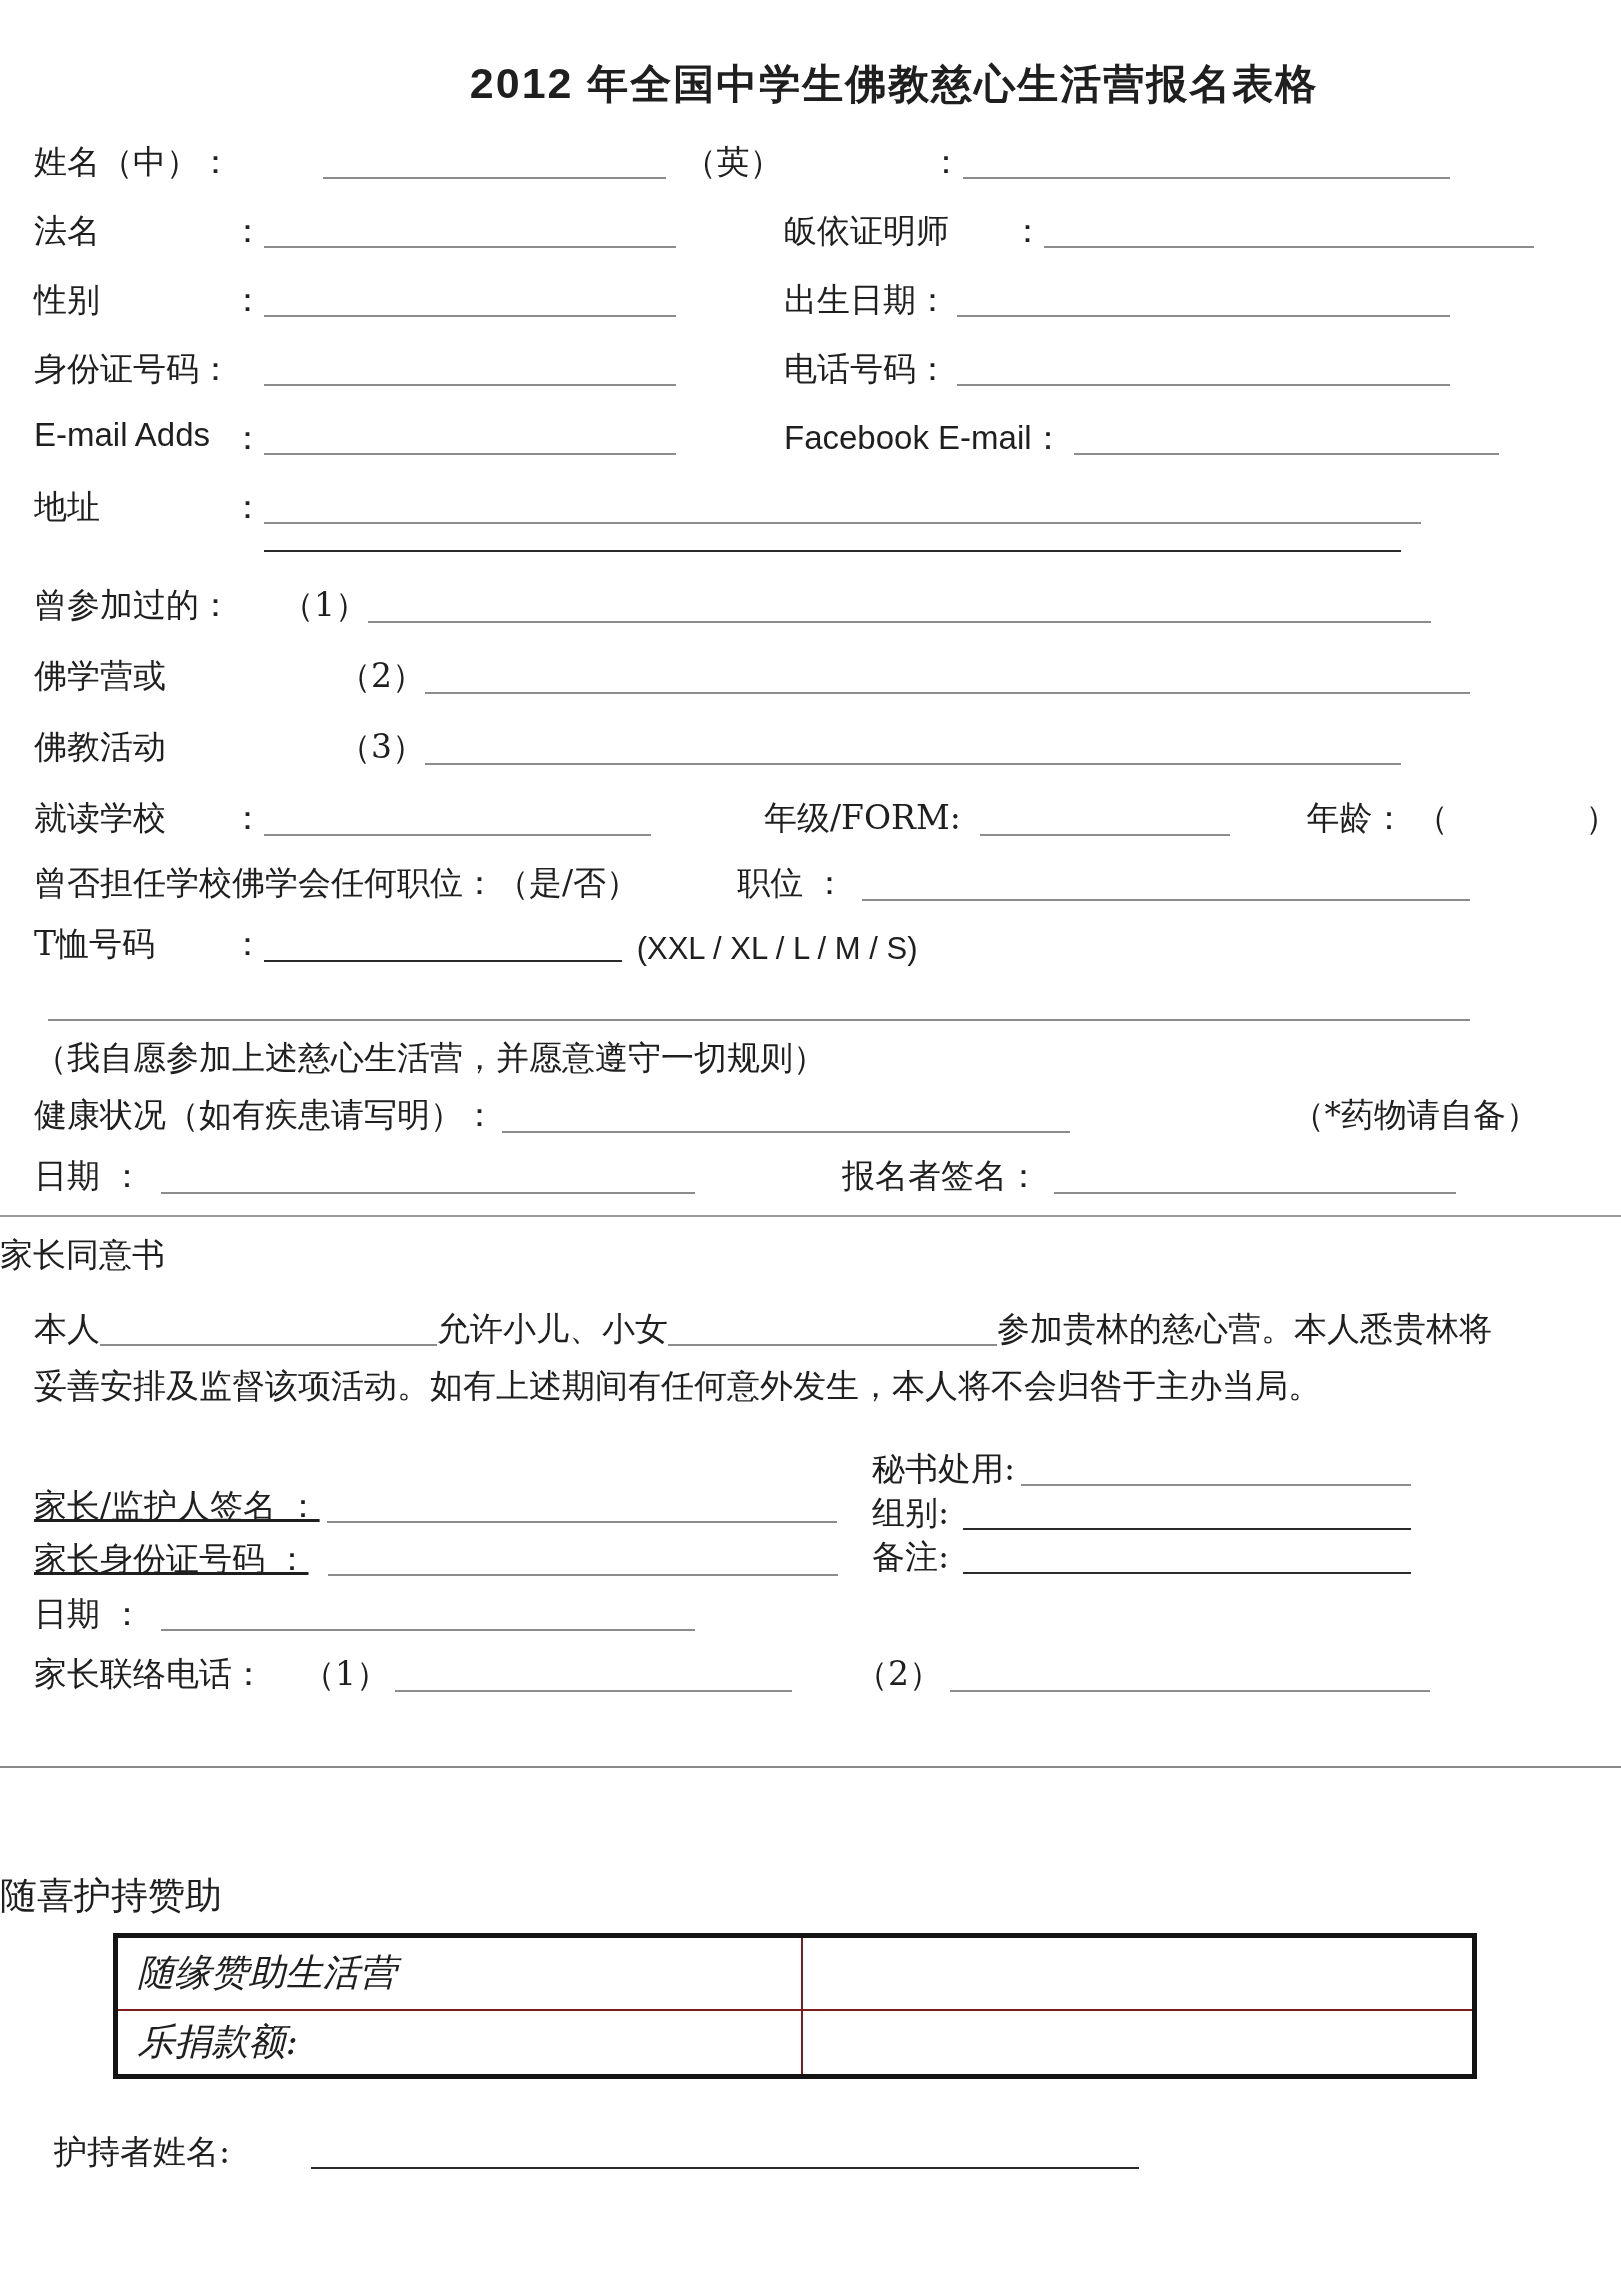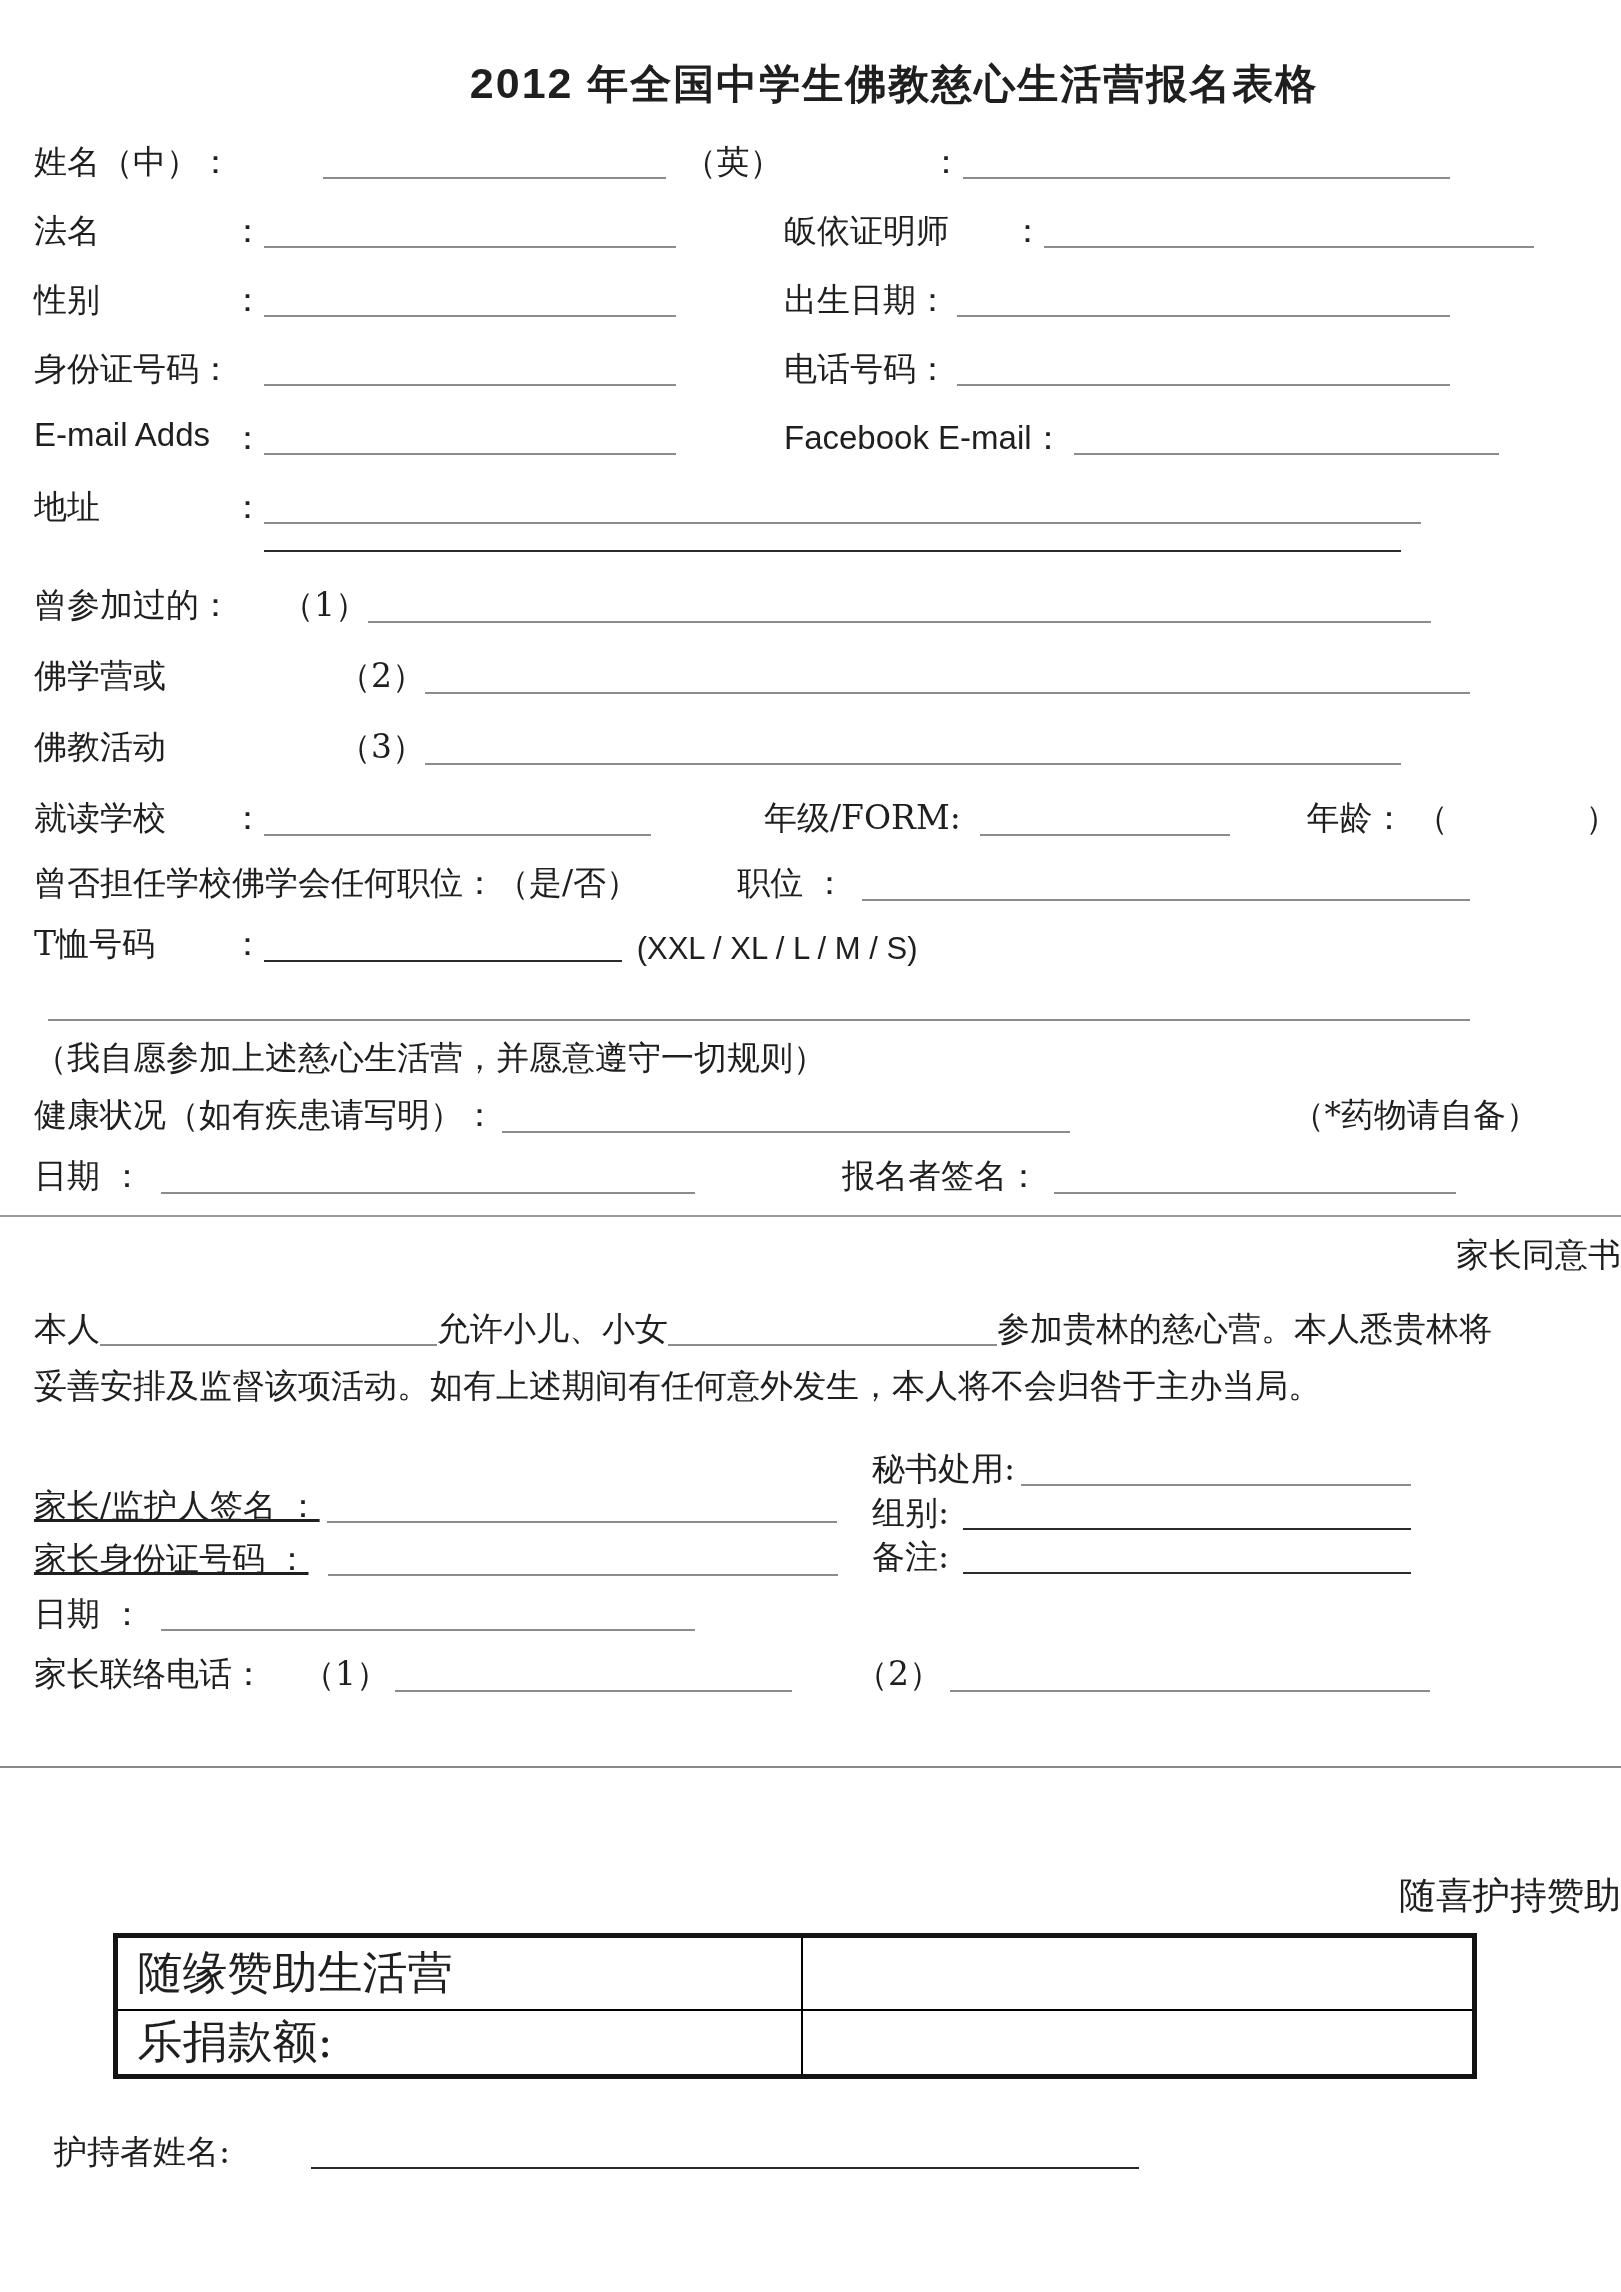--- a/index.html
+++ b/index.html
@@ -34,39 +34,40 @@
     margin-bottom:5.9px;
     height:0;
     align-self:flex-end;
   }
   .ln.dk{border-bottom:2.9px solid #2b2b2b;}
   .grow{flex:1;}
   .grp{display:flex;justify-content:space-between;box-sizing:border-box;}
   .lcell{display:flex;flex:0 0 750px;box-sizing:border-box;}
   .rcell{display:flex;flex:1;box-sizing:border-box;text-align:right;}
   .divider{border-top:2px solid #9a9a9a;height:0;}
-  .center-head{text-align:right;font-size:33px;}
+  .center-head{text-align:left;font-size:33px;}
   .para-line{display:flex;align-items:flex-end;padding-left:34px;}
   .gblock{display:flex;padding-left:34px;margin-top:39px;}
   .gleft{width:838px;padding-top:27.4px;box-sizing:border-box;text-decoration:underline;}
   .gright{flex:1;box-sizing:border-box;}
   .grow-row{display:flex;align-items:flex-end;}
   .sp-table{
     margin:11.8px 0 0 113px;
     width:1364px;
     border:5.9px solid #141414;
     border-collapse:collapse;
     table-layout:fixed;
   }
   .sp-table td{
-    border:2px solid #000000;
-    font-size:45px;
+    border:2px solid #7f1d1d;
+    font-size:37px;
     padding:0 0 0 19.6px;
     vertical-align:middle;
     box-sizing:border-box;
+    font-style:italic;
   }
   .sp-table col.c1{width:686px;}
   .nowrap{white-space:pre;}
 </style>
 </head>
 <body>
 
 <div class="page">
 
   <div class="title">

